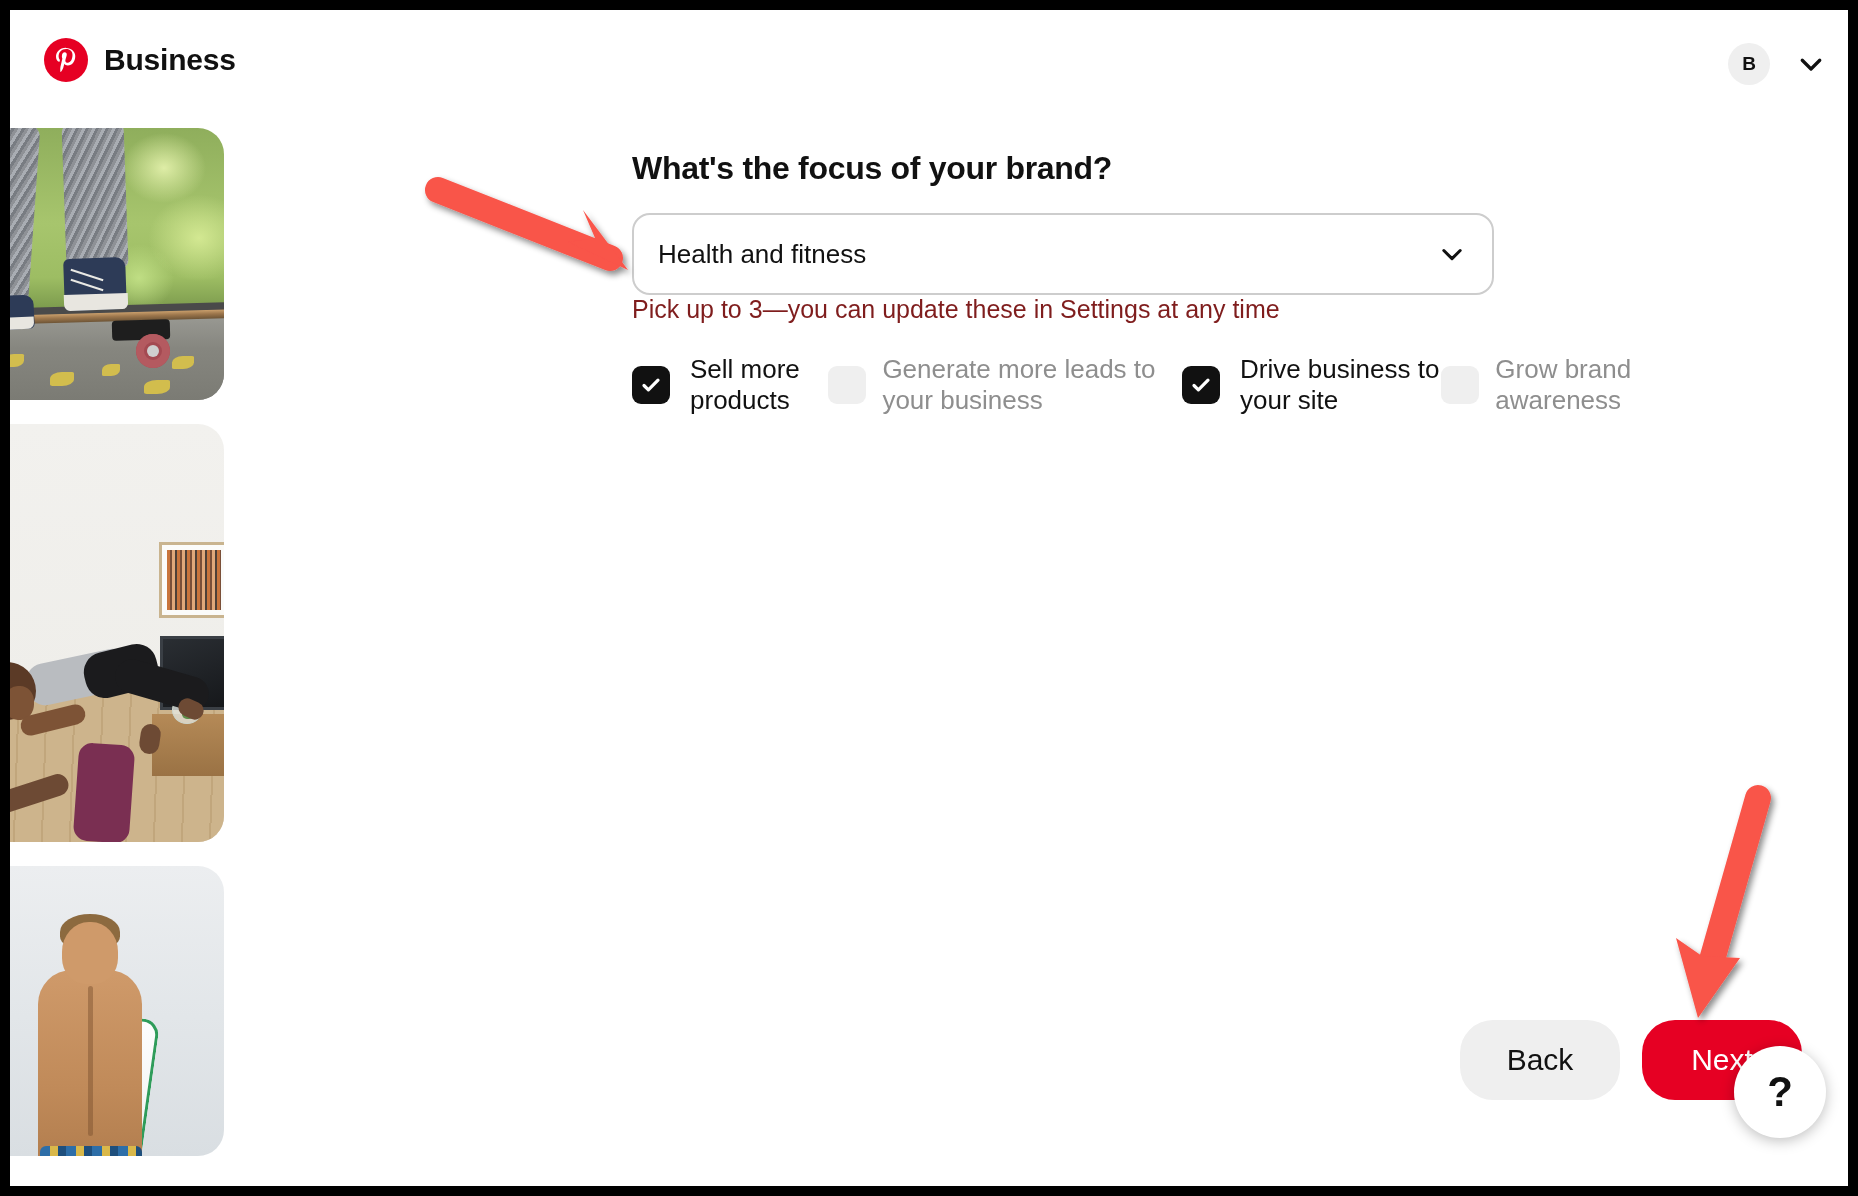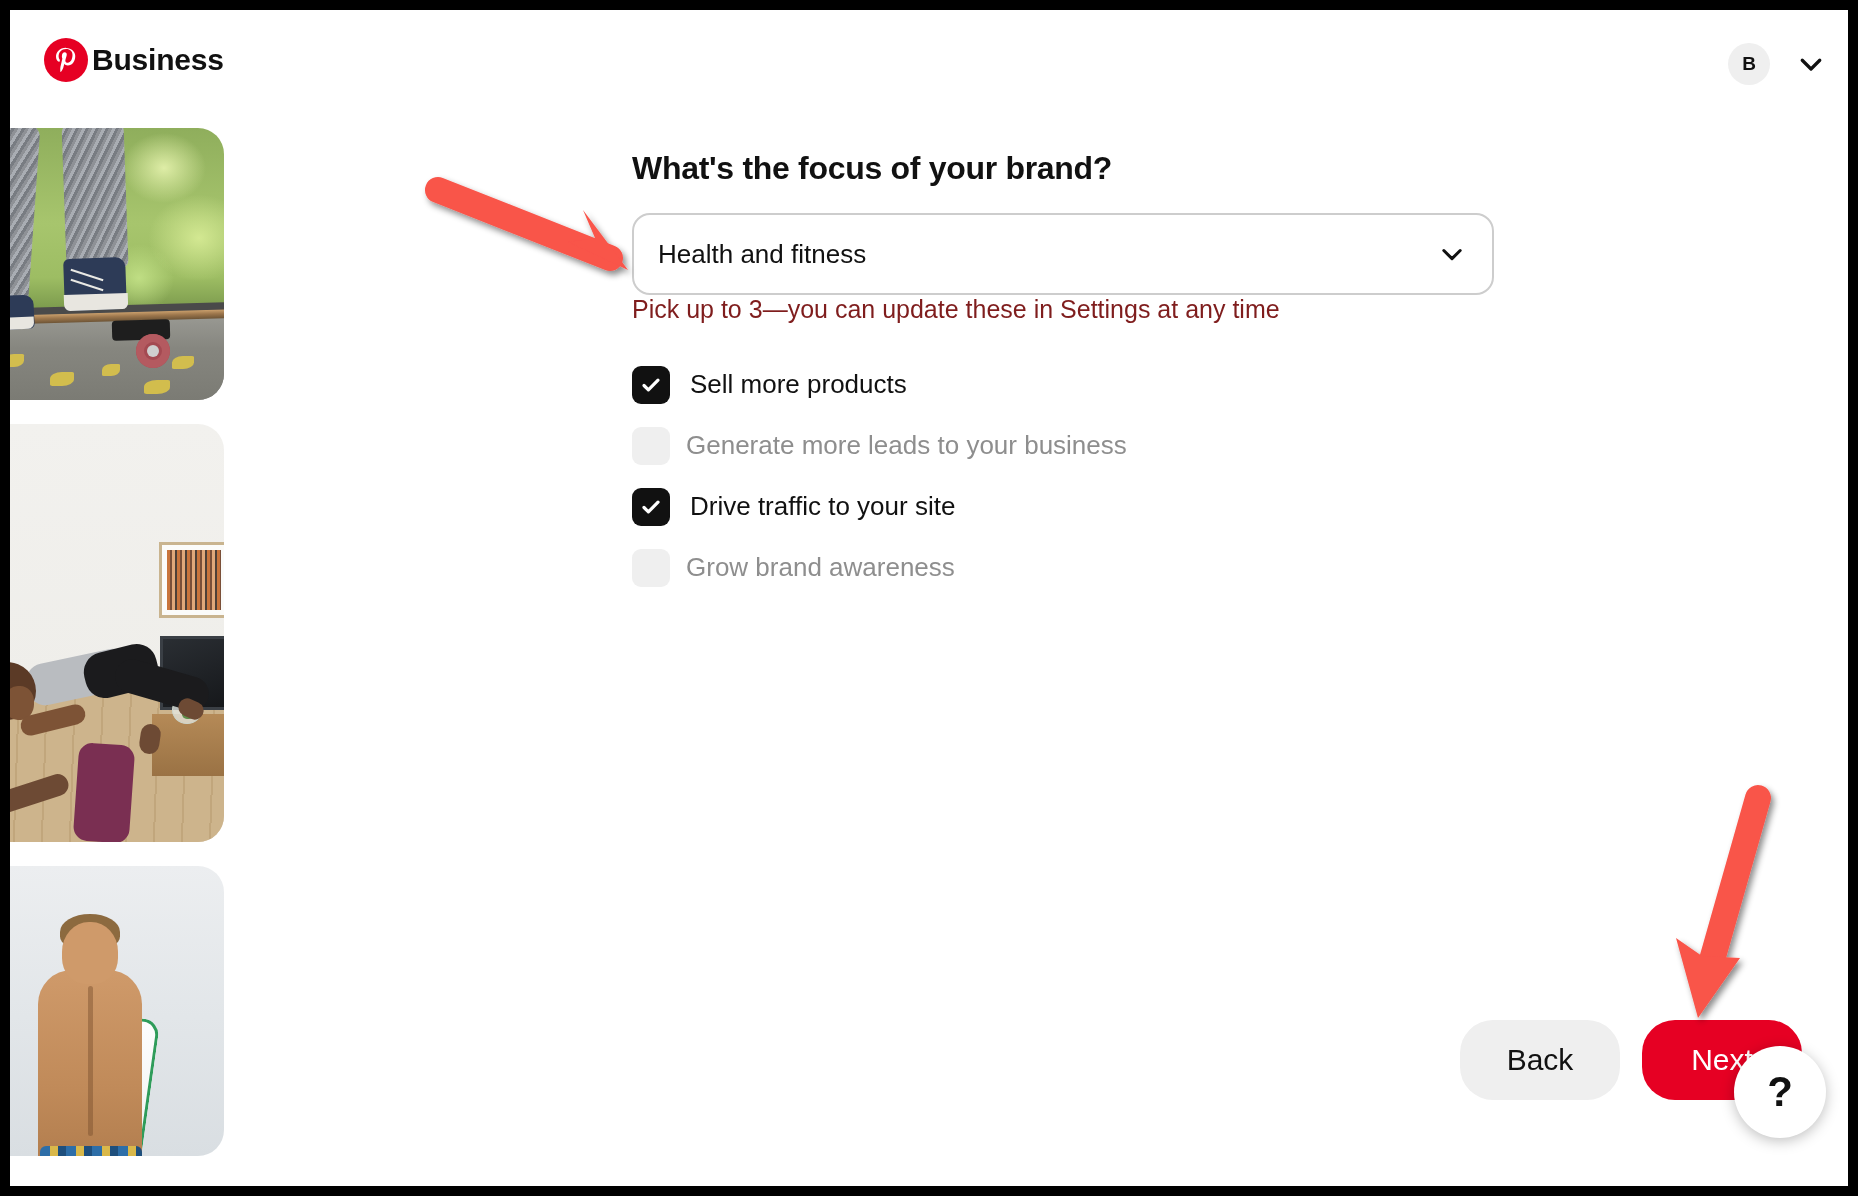--- a/index.html
+++ b/index.html
@@ -39,21 +39,21 @@
     height: 110px;
     background: #ffffff;
   }
 
   #brand {
     position: absolute;
     left: 34px;
     top: 28px;
     display: flex;
     align-items: center;
-    gap: 4px;
+    gap: 16px;
   }
 
   .pin-logo {
     width: 44px;
     height: 44px;
     border-radius: 50%;
     background: #e60023;
     display: flex;
     align-items: center;
     justify-content: center;
@@ -309,21 +309,21 @@
   .chev-sm { width: 28px; height: 28px; display:block; }
 
   #goals-title { margin-top: 74px; margin-bottom: 22px; }
 
   #goals-help {
     font-size: 25px;
     color: #7f1d1d;
     margin-bottom: 30px;
   }
 
-  #goals-list { display: flex; flex-direction: column; justify-content: flex-end; }
+  #goals-list { display: flex; flex-direction: row; justify-content: flex-end; }
 
   .goal-row {
     display: flex;
     align-items: center;
     gap: 20px;
     height: 61px;
     cursor: pointer;
   }
   .goal-row.disabled { cursor: default; gap: 16px; }
 
@@ -510,21 +510,21 @@
           <span class="cbox off"></span>
           <span class="goal-label">Generate more leads to your business</span>
         </div>
 
         <div class="goal-row">
           <span class="cbox checked">
             <svg width="24" height="24" viewBox="0 0 24 24" aria-hidden="true">
               <path d="M5 12.5l4.4 4.4L19 7.2" fill="none" stroke="#ffffff" stroke-width="3.2" stroke-linecap="round" stroke-linejoin="round"></path>
             </svg>
           </span>
-          <span class="goal-label">Drive traffic to your site</span>
+          <span class="goal-label">Drive business to your site</span>
         </div>
 
 
         <div class="goal-row disabled">
           <span class="cbox off"></span>
           <span class="goal-label">Grow brand awareness</span>
         </div>
 
 
       </div>

